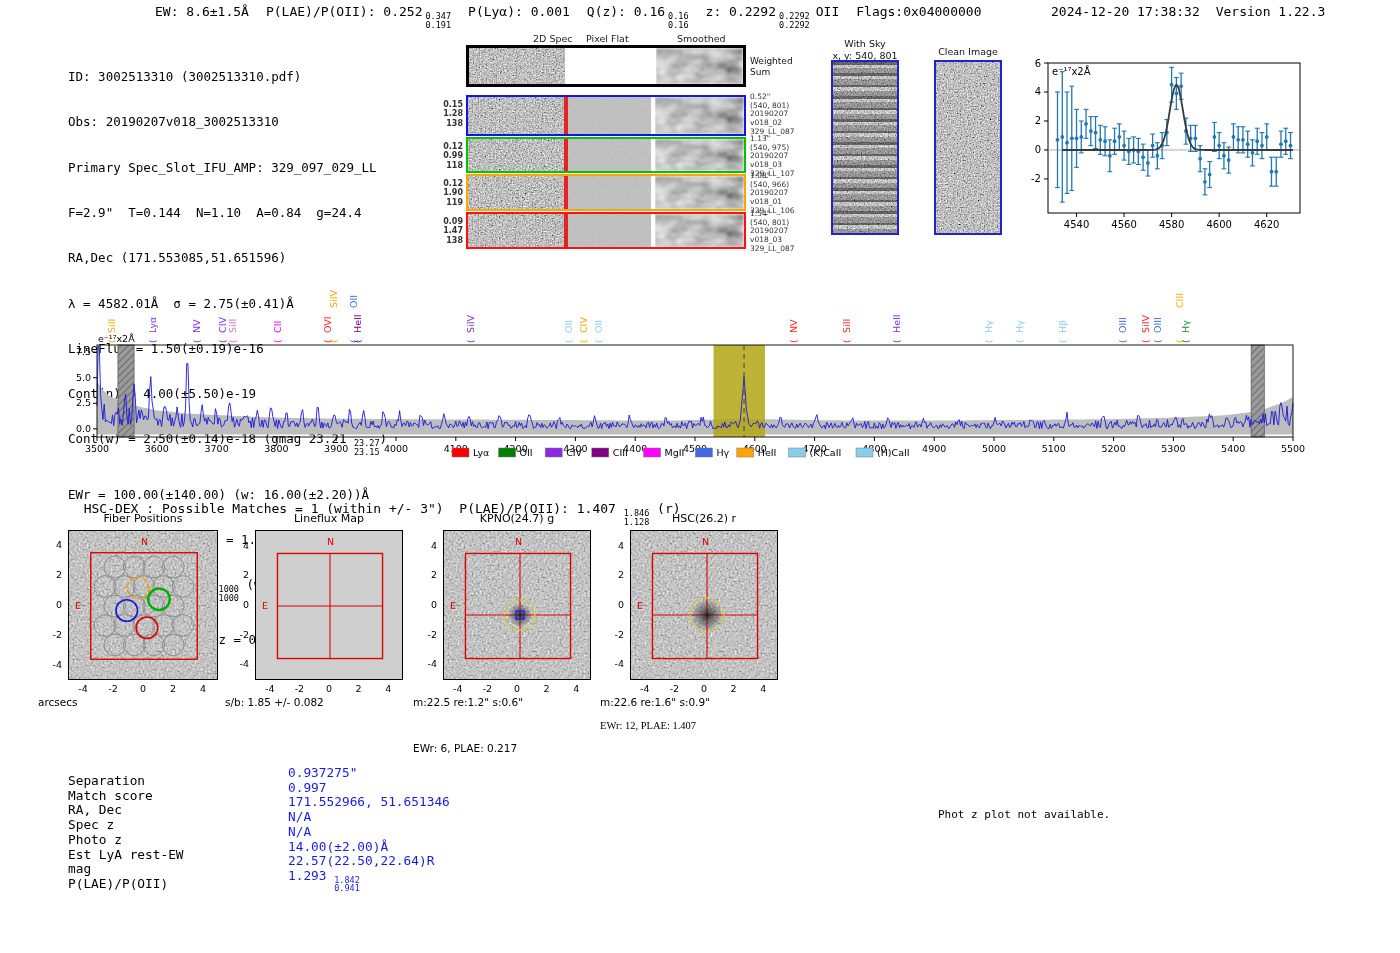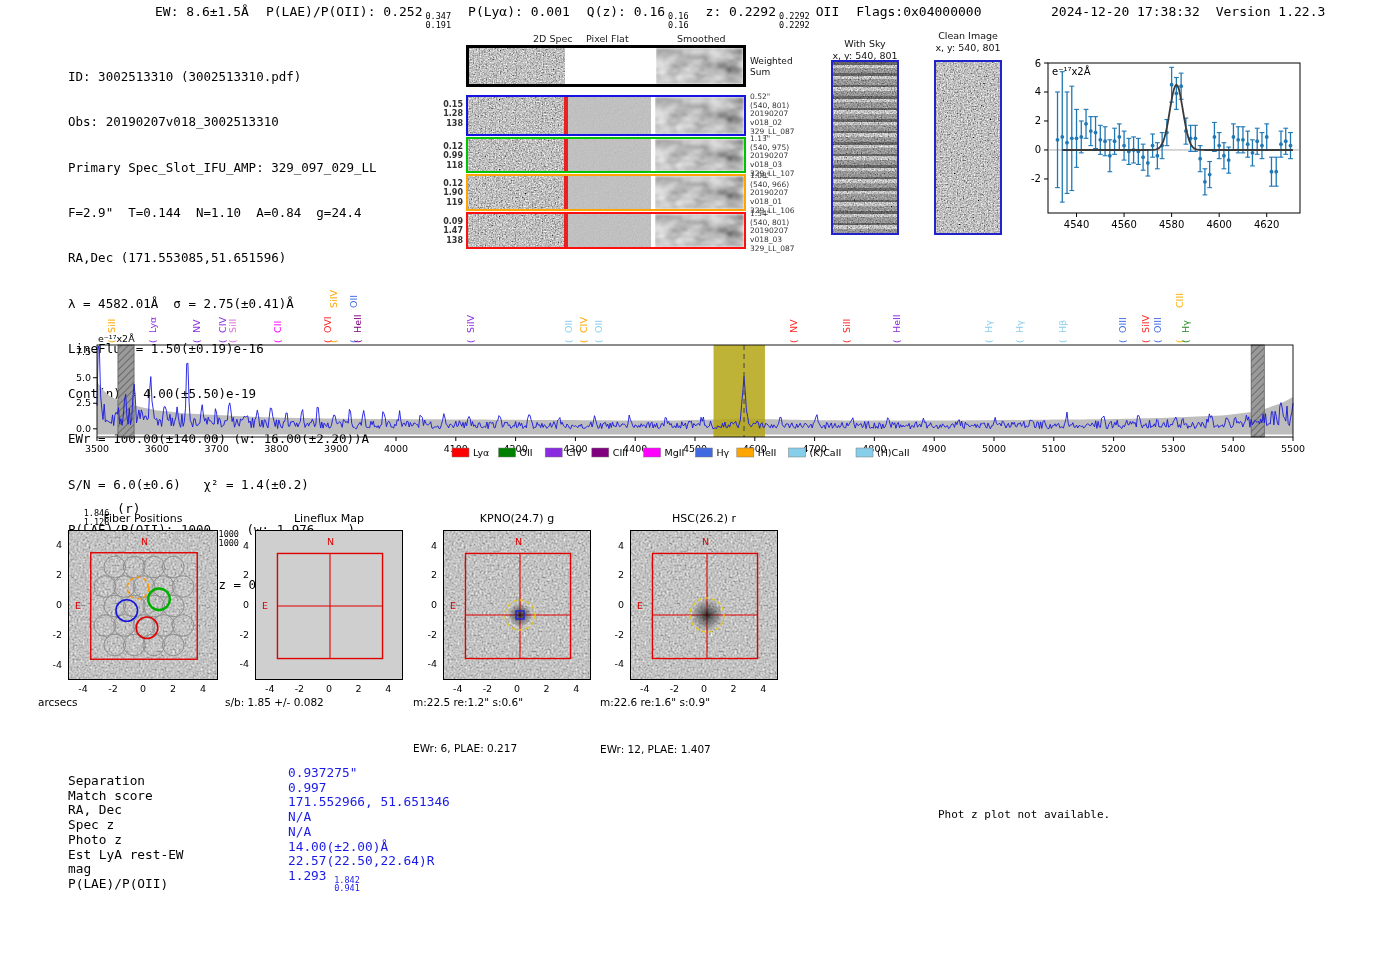--- a/index.html
+++ b/index.html
@@ -107,20 +107,21 @@
 
 <div id="infoblock" class="abs mono">
   <div>ID: 3002513310 (3002513310.pdf)</div>
   <div>Obs: 20190207v018_3002513310</div>
   <div>Primary Spec_Slot_IFU_AMP: 329_097_029_LL</div>
   <div>F=2.9"  T=0.144  N=1.10  A=0.84  g=24.4</div>
   <div>RA,Dec (171.553085,51.651596)</div>
   <div>λ = 4582.01Å  σ = 2.75(±0.41)Å</div>
   <div>LineFlux = 1.50(±0.19)e-16</div>
   <div>Cont(n) = 4.00(±5.50)e-19</div>
+  <div><span>Cont(w) = 2.50(±0.14)e-18 (gmag 23.21 </span><span class="frac"><span>23.27</span><span>23.15</span></span><span>)</span></div>
   <div>EWr = 100.00(±140.00) (w: 16.00(±2.20))Å</div>
   <div>S/N = 6.0(±0.6)   χ² = 1.4(±0.2)</div>
   <div><span>P(LAE)/P(OII): 1000 </span><span class="frac"><span>1000</span><span>1000</span></span><span> (w: 1.976 </span><span class="frac"><span>3.112</span><span>1.461</span></span><span>)</span></div>
   <div>LyA z = 2.7691  OII z = 0.2291</div>
 </div>
 
 <div class="abs colhdr sans" style="top:33px;left:489px;margin-left:44px;">2D Spec</div>
 <div class="abs colhdr sans" style="top:33px;left:586px;">Pixel Flat</div>
 <div class="abs colhdr sans" style="top:33px;left:677px;">Smoothed</div>
 
@@ -272,21 +273,21 @@
     <div>x, y: 540, 801</div>
 </div>
 <div class="abs bluebox" style="top:60px;left:831px;width:68px;height:175px;">
   <div class="nz">
       <svg>
         <rect width="100%" height="100%" fill="#888" filter="url(#fG2)"></rect>
       </svg>
     </div>
   <div class="stripes"></div>
 </div>
-<div class="abs skytitle sans" style="top:30px;left:924px;width:88px;text-align:center;">
+<div class="abs skytitle sans" style="top:46px;left:924px;width:88px;text-align:center;">
   <div>Clean Image</div>
     <div>x, y: 540, 801</div>
 </div>
 <div class="abs bluebox" style="top:60px;left:934px;width:68px;height:175px;">
   <div class="nz">
       <svg>
         <rect width="100%" height="100%" fill="#888" filter="url(#fG3)"></rect>
       </svg>
     </div>
 </div>
@@ -647,21 +648,21 @@
     <text x="716.4" y="188" font-size="9.5">Hγ</text>
     <rect x="736.8" y="180" width="17" height="9" fill="#ffa500" stroke="#777" stroke-width="0.5"></rect>
     <text x="757.8" y="188" font-size="9.5">HeII</text>
     <rect x="788.5999999999999" y="180" width="17" height="9" fill="#87ceeb" stroke="#777" stroke-width="0.5"></rect>
     <text x="809.5999999999999" y="188" font-size="9.5">(K)CaII</text>
     <rect x="855.9999999999999" y="180" width="17" height="9" fill="#87ceeb" stroke="#777" stroke-width="0.5"></rect>
     <text x="876.9999999999999" y="188" font-size="9.5">(H)CaII</text>
   </svg>
 
 <div class="abs mono" style="top:486px;left:68px;font-size:13px;">
-  <span class="frac"><span>1.846</span><span>1.128</span></span><span> (r)</span>
+  <span>HSC-DEX : Possible Matches = 1 (within +/- 3")  P(LAE)/P(OII): 1.407 </span><span class="frac"><span>1.846</span><span>1.128</span></span><span> (r)</span>
 </div>
 
 <div id="cutouts" class="abs" style="top:0;left:0;">
     <div class="cuttitle sans" style="position: absolute; left: 48px; top: 512px; width: 190px; text-align: center;">Fiber Positions</div>
     <div class="cutpanel" style="left: 68px; top: 530px; width: 150px; height: 150px;">
       <div class="nz">
         <svg>
           <rect width="100%" height="100%" fill="#999" filter="url(#fCut)"></rect>
         </svg>
       </div>
@@ -794,19 +795,19 @@
     <div class="ticklab sans" style="position: absolute; left: 604px; top: 658.2px; width: 20px; text-align: right;">-4</div>
     <div class="ticklab sans" style="position: absolute; left: 664.4px; top: 683px; width: 20px; text-align: center;">-2</div>
     <div class="ticklab sans" style="position: absolute; left: 604px; top: 628.6px; width: 20px; text-align: right;">-2</div>
     <div class="ticklab sans" style="position: absolute; left: 694px; top: 683px; width: 20px; text-align: center;">0</div>
     <div class="ticklab sans" style="position: absolute; left: 604px; top: 599px; width: 20px; text-align: right;">0</div>
     <div class="ticklab sans" style="position: absolute; left: 723.6px; top: 683px; width: 20px; text-align: center;">2</div>
     <div class="ticklab sans" style="position: absolute; left: 604px; top: 569.4px; width: 20px; text-align: right;">2</div>
     <div class="ticklab sans" style="position: absolute; left: 753.2px; top: 683px; width: 20px; text-align: center;">4</div>
     <div class="ticklab sans" style="position: absolute; left: 604px; top: 539.8px; width: 20px; text-align: right;">4</div>
     <div class="caption sans" style="position: absolute; left: 600px; top: 696px; width: 208px;">m:22.6 re:1.6" s:0.9"</div>
-    <div class="caption sans" style="position: absolute; left: 600px; top: 743px; width: 208px;">EWr: 12, PLAE: 1.407</div>
+    <div class="caption sans" style="position: absolute; left: 600px; top: 720px; width: 208px; font-family: Liberation Serif, serif;">EWr: 12, PLAE: 1.407</div>
   </div>
 
 <div id="mtlabels" class="abs mono" style="top:774px;left:68px;"><div>Separation</div><div>Match score</div><div>RA, Dec</div><div>Spec z</div><div>Photo z</div><div>Est LyA rest-EW</div><div>mag</div><div>P(LAE)/P(OII)</div></div>
 <div id="mtvalues" class="abs mono blue" style="top:766px;left:288px;"><div><span>0.937275"</span></div><div><span>0.997</span></div><div><span>171.552966, 51.651346</span></div><div><span>N/A</span></div><div><span>N/A</span></div><div><span>14.00(±2.00)Å</span></div><div><span>22.57(22.50,22.64)R</span></div><div><span>1.293 </span><span class="frac"><span>1.842</span><span>0.941</span></span></div></div>
 
 <div class="abs mono note" style="top:808px;left:938px;">Phot z plot not available.</div>
 
 </body></html>

